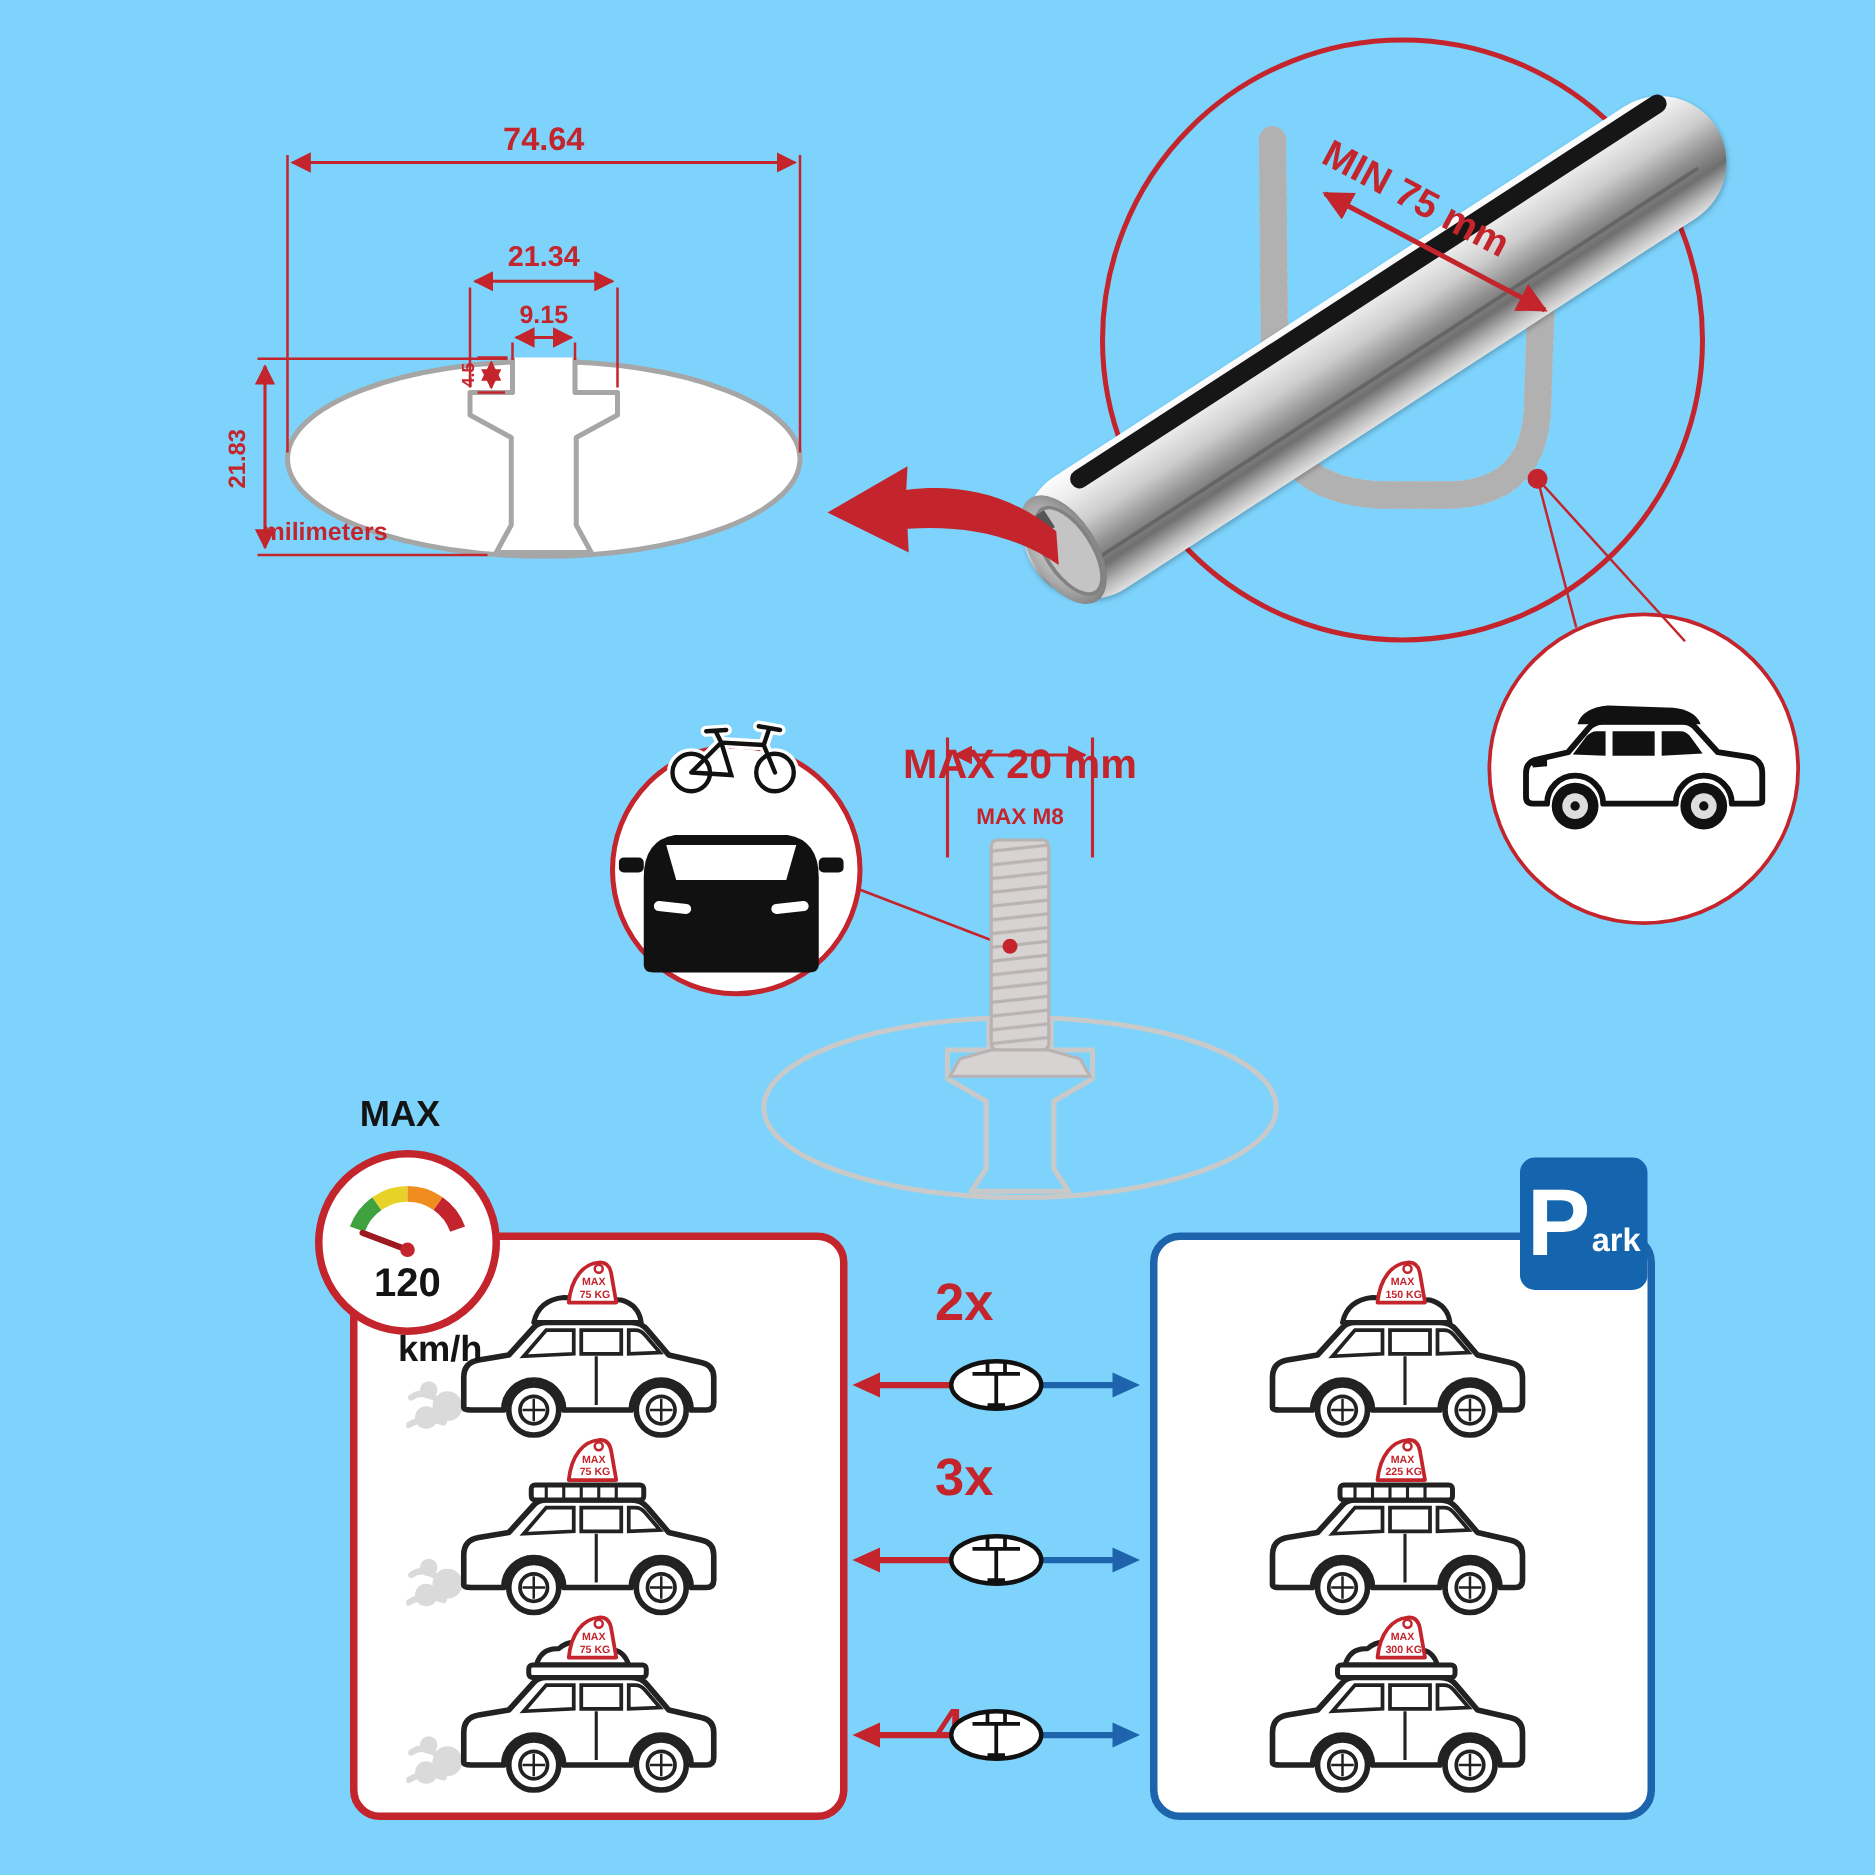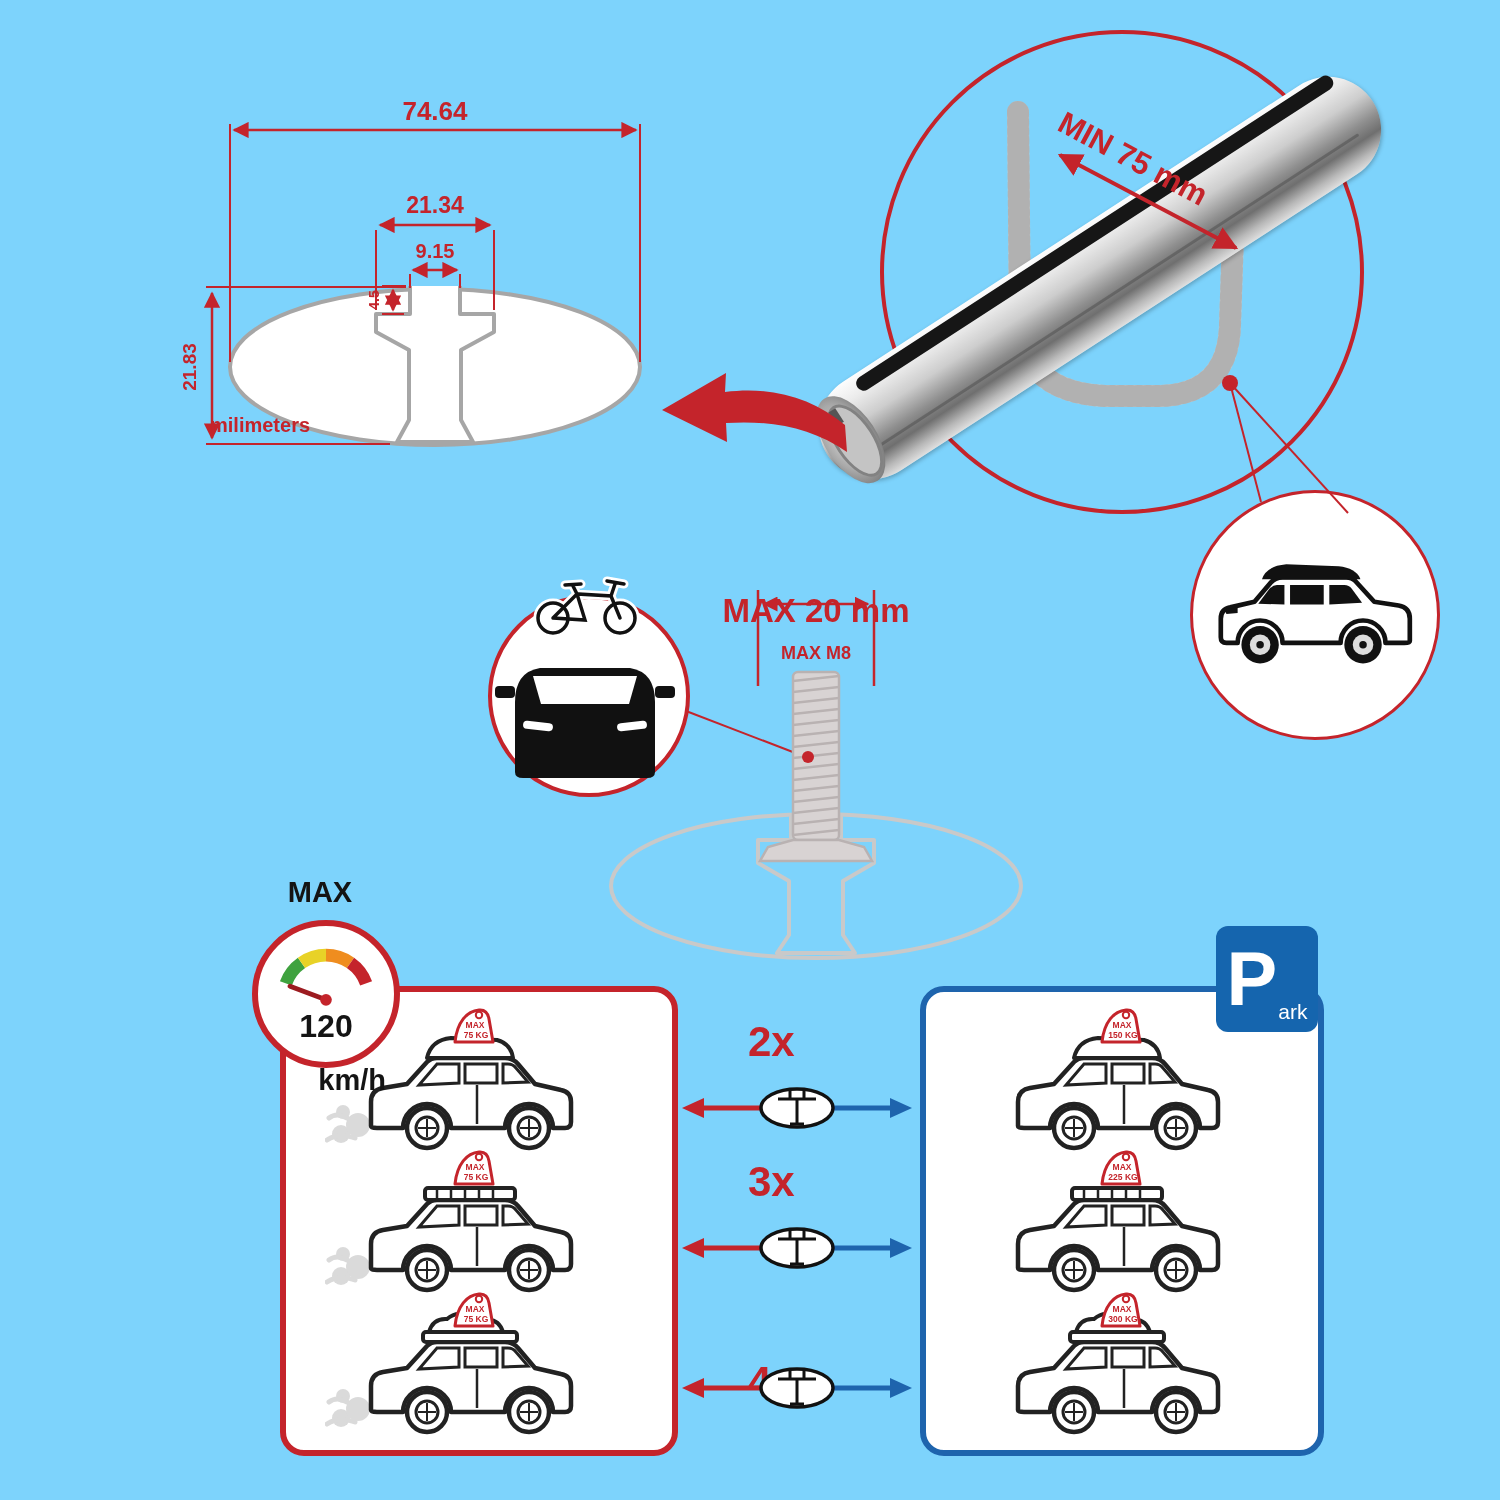--- a/index.html
+++ b/index.html
@@ -40,21 +40,21 @@
   
   .speedo-circle{left:252px;top:920px;width:136px;height:136px;border:6px solid #c4242b;border-radius:50%;background:#fff;z-index:6;}
   .speedo-max{left:260px;top:876px;width:120px;text-align:center;font-size:29px;font-weight:700;color:#141414;z-index:6;}
   .speedo-unit{left:254px;top:1064px;width:132px;text-align:right;font-size:29px;font-weight:700;color:#141414;z-index:6;}
   
   .red-panel{left:280px;top:986px;width:386px;height:458px;border:6px solid #c4242b;border-radius:24px;background:#fff;z-index:1;}
   .blue-panel{left:920px;top:986px;width:392px;height:458px;border:6px solid #1e64ad;border-radius:24px;background:#fff;z-index:1;}
   .p-sign{left:1216px;top:926px;width:102px;height:106px;background:#1565ae;border-radius:12px;z-index:6;
     display:flex;align-items:center;justify-content:center;color:#fff;}
   .p-big{font-size:76px;font-weight:700;line-height:1;}
-  .p-small{font-size:21px;font-weight:400;align-self:flex-end;margin:0 0 8px 1px;}
+  .p-small{font-size:26px;font-weight:700;align-self:flex-end;margin:0 0 24px 1px;}
   
   .qty-label{width:100px;text-align:left;font-size:42px;font-weight:700;color:#c4242b;z-index:3;}
   .car-block{z-index:3;}
   .qty-arrow{z-index:3;}
   .al-red{stroke:#c4242b;stroke-width:5;}
   .al-blue{stroke:#1e64ad;stroke-width:5;}
   .ah-red{fill:#c4242b;}
   .ah-blue{fill:#1e64ad;}
   .profile-oval{fill:#fff;stroke:#111;stroke-width:3.5;}
   .profile-t{fill:none;stroke:#111;stroke-width:3;}

